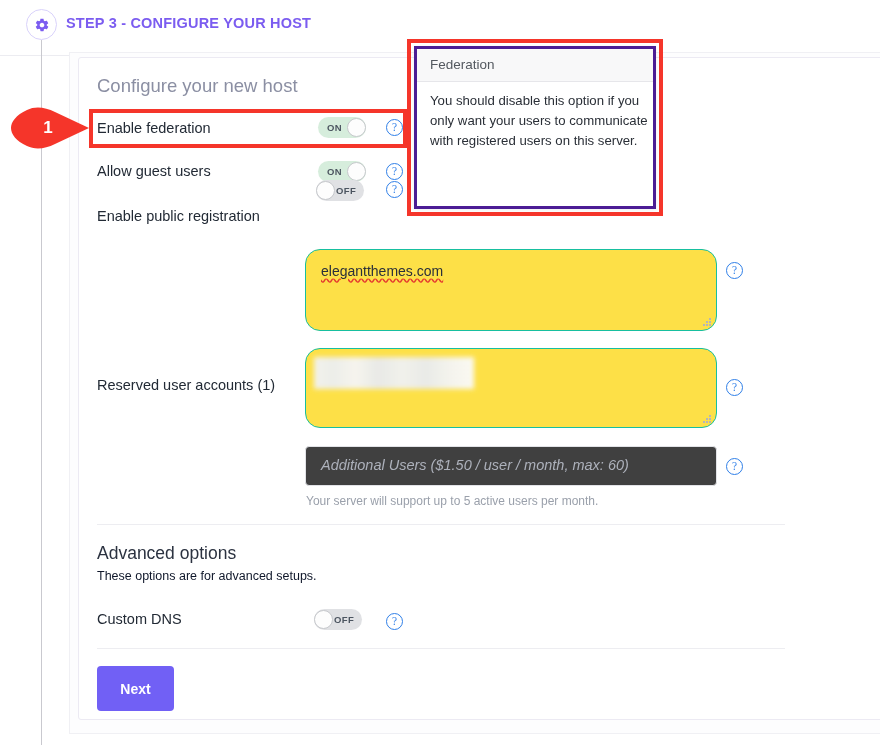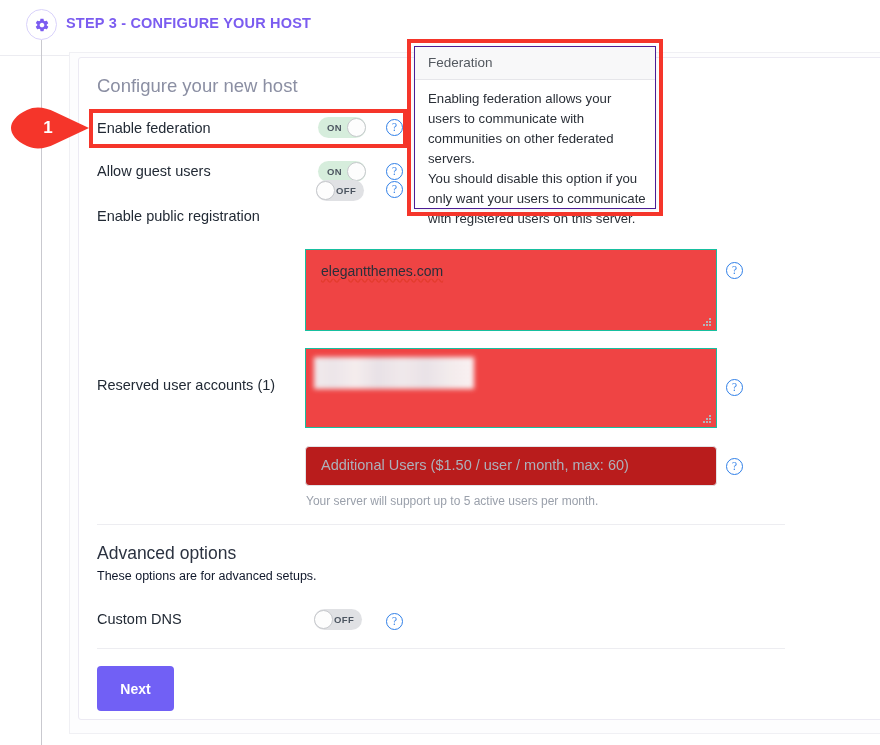--- a/index.html
+++ b/index.html
@@ -100,22 +100,22 @@
   
   .field-label {
     position: absolute; font-size: 14.5px; color: #222a35;
     line-height: 21px; width: 200px;
   }
   .fl-wl   { left: 97px; top: 264px; }
   .fl-res  { left: 97px; top: 375px; }
   .fl-amau { left: 97px; top: 453px; }
 
   .ta {
-    position: absolute; background: #ef4444;
-    border: 1.3px solid #17bfa0; border-radius: 0; padding-left: 44px;
+    position: absolute; background: #fde047;
+    border: 1.3px solid #17bfa0; border-radius: 15px; padding-left: 44px;
   }
   .ta-wl  { left: 305px; top: 249px; width: 412px; height: 82px; }
   .ta-res { left: 305px; top: 348px; width: 412px; height: 80px; }
   .ta-text {
     position: absolute; left: 15px; top: 13px;
     font-size: 14px; color: #2a2f3a; white-space: nowrap;
     text-decoration: underline; text-decoration-style: wavy;
     text-decoration-color: #e43b2e; text-underline-offset: 2px;
   }
   .resize-grip {
@@ -128,21 +128,21 @@
   .redacted {
     position: absolute; left: 8px; top: 8px; width: 160px; height: 32px;
     background:
       linear-gradient(90deg,#f2f3f5 0%, #eceef2 12%, #f6f6f7 26%, #e8eaef 40%,
                       #f1f2f4 55%, #e9ebf0 70%, #f4f5f6 85%, #fbfbfc 100%);
     filter: blur(2.4px); opacity: .95;
   }
 
   .inp {
     position: absolute; left: 305px; top: 446px; width: 412px; height: 40px;
-    background: #b91c1c; border: 1px solid #e2e3e7; border-radius: 4px;
+    background: #404040; border: 1px solid #e2e3e7; border-radius: 4px; font-style: italic;
   }
   .inp .ph {
     position: absolute; left: 15px; top: 10px;
     font-size: 14.5px; color: #adb1bb; white-space: nowrap;
   }
   .helper {
     position: absolute; left: 306px; top: 494px;
     font-size: 12px; color: #9aa0ab; white-space: nowrap;
   }
 
@@ -164,21 +164,21 @@
   .next-btn {
     position: absolute; left: 97px; top: 666px; width: 77px; height: 45px;
     background: #7160f5; border: none; border-radius: 4px;
     color: #ffffff; font-size: 14px; font-weight: bold;
     font-family: "Liberation Sans", sans-serif; cursor: pointer;
   }
 
   
   .tooltip {
     position: absolute; left: 414px; top: 46px; width: 242px; height: 163px;
-    background: #ffffff; border: 1px solid #4c1d95;
+    background: #ffffff; border: 3px solid #4c1d95;
     box-shadow: 0 1px 4px rgba(0,0,0,.07);
   }
   .tooltip .tt-head {
     position: absolute; left: 0; top: 0; width: 100%; height: 33px;
     background: #f8f8f9; border-bottom: 1px solid #e6e6ea;
   }
   .tooltip .tt-head span {
     position: absolute; left: 13px; top: 8px;
     font-size: 13.5px; color: #53585f;
   }
@@ -289,21 +289,20 @@
 
   <div class="divider dv-2"></div>
 
   <button class="next-btn">Next</button>
 
   <div class="tooltip">
     <div class="tt-head">
       <span>Federation</span>
     </div>
     <div class="tt-body">
-      <p>Enabling federation allows your users to communicate with communities on other federated servers.</p>
       <p>You should disable this option if you only want your users to communicate with registered users on this server.</p>
     </div>
   </div>
 
   <div class="redbox rb-row"></div>
   <div class="redbox rb-tip"></div>
 
   <div class="pin">
     <svg width="84" height="44" viewBox="0 0 84 44">
       <path d="M80 22 L46 6 C36 1 26 0 18 4 C7 9 2 16 2 22 C2 28 7 35 18 40 C26 44 36 43 46 38 Z" fill="#f5352a"></path>

